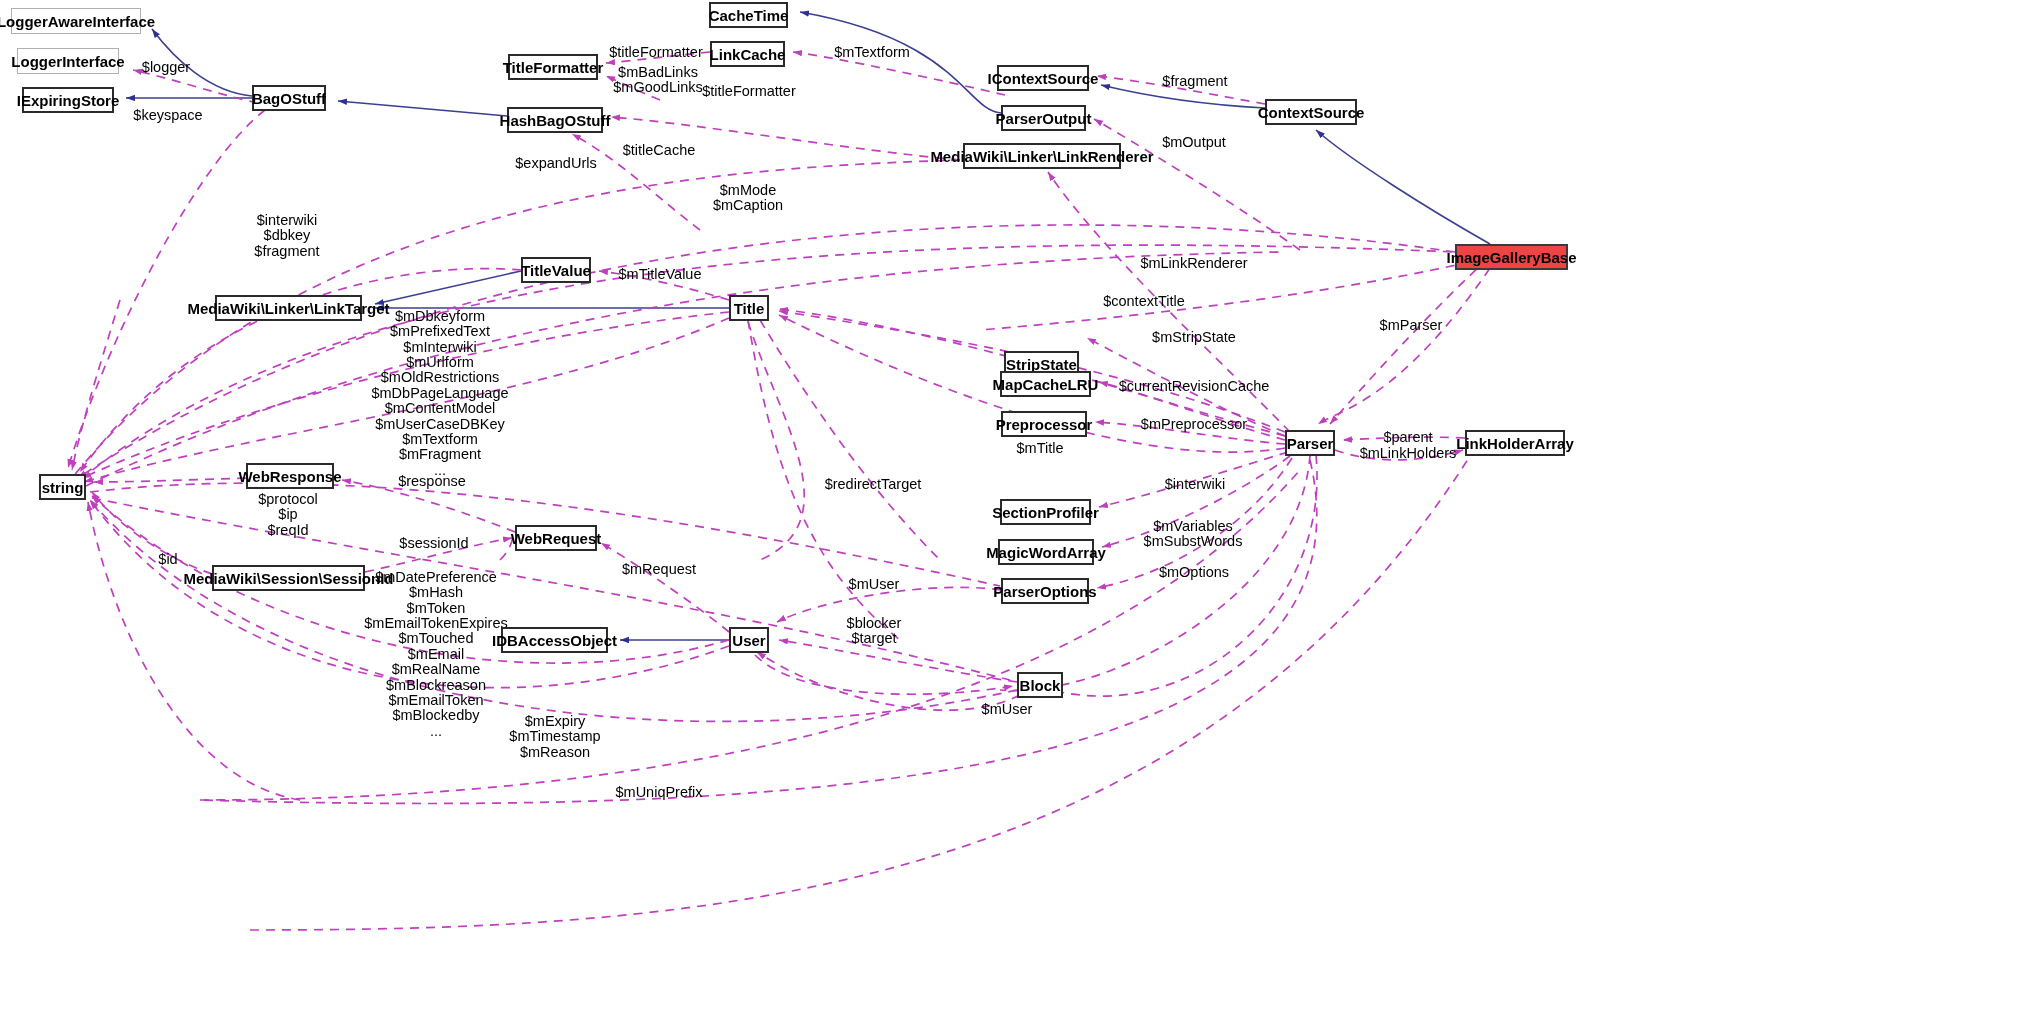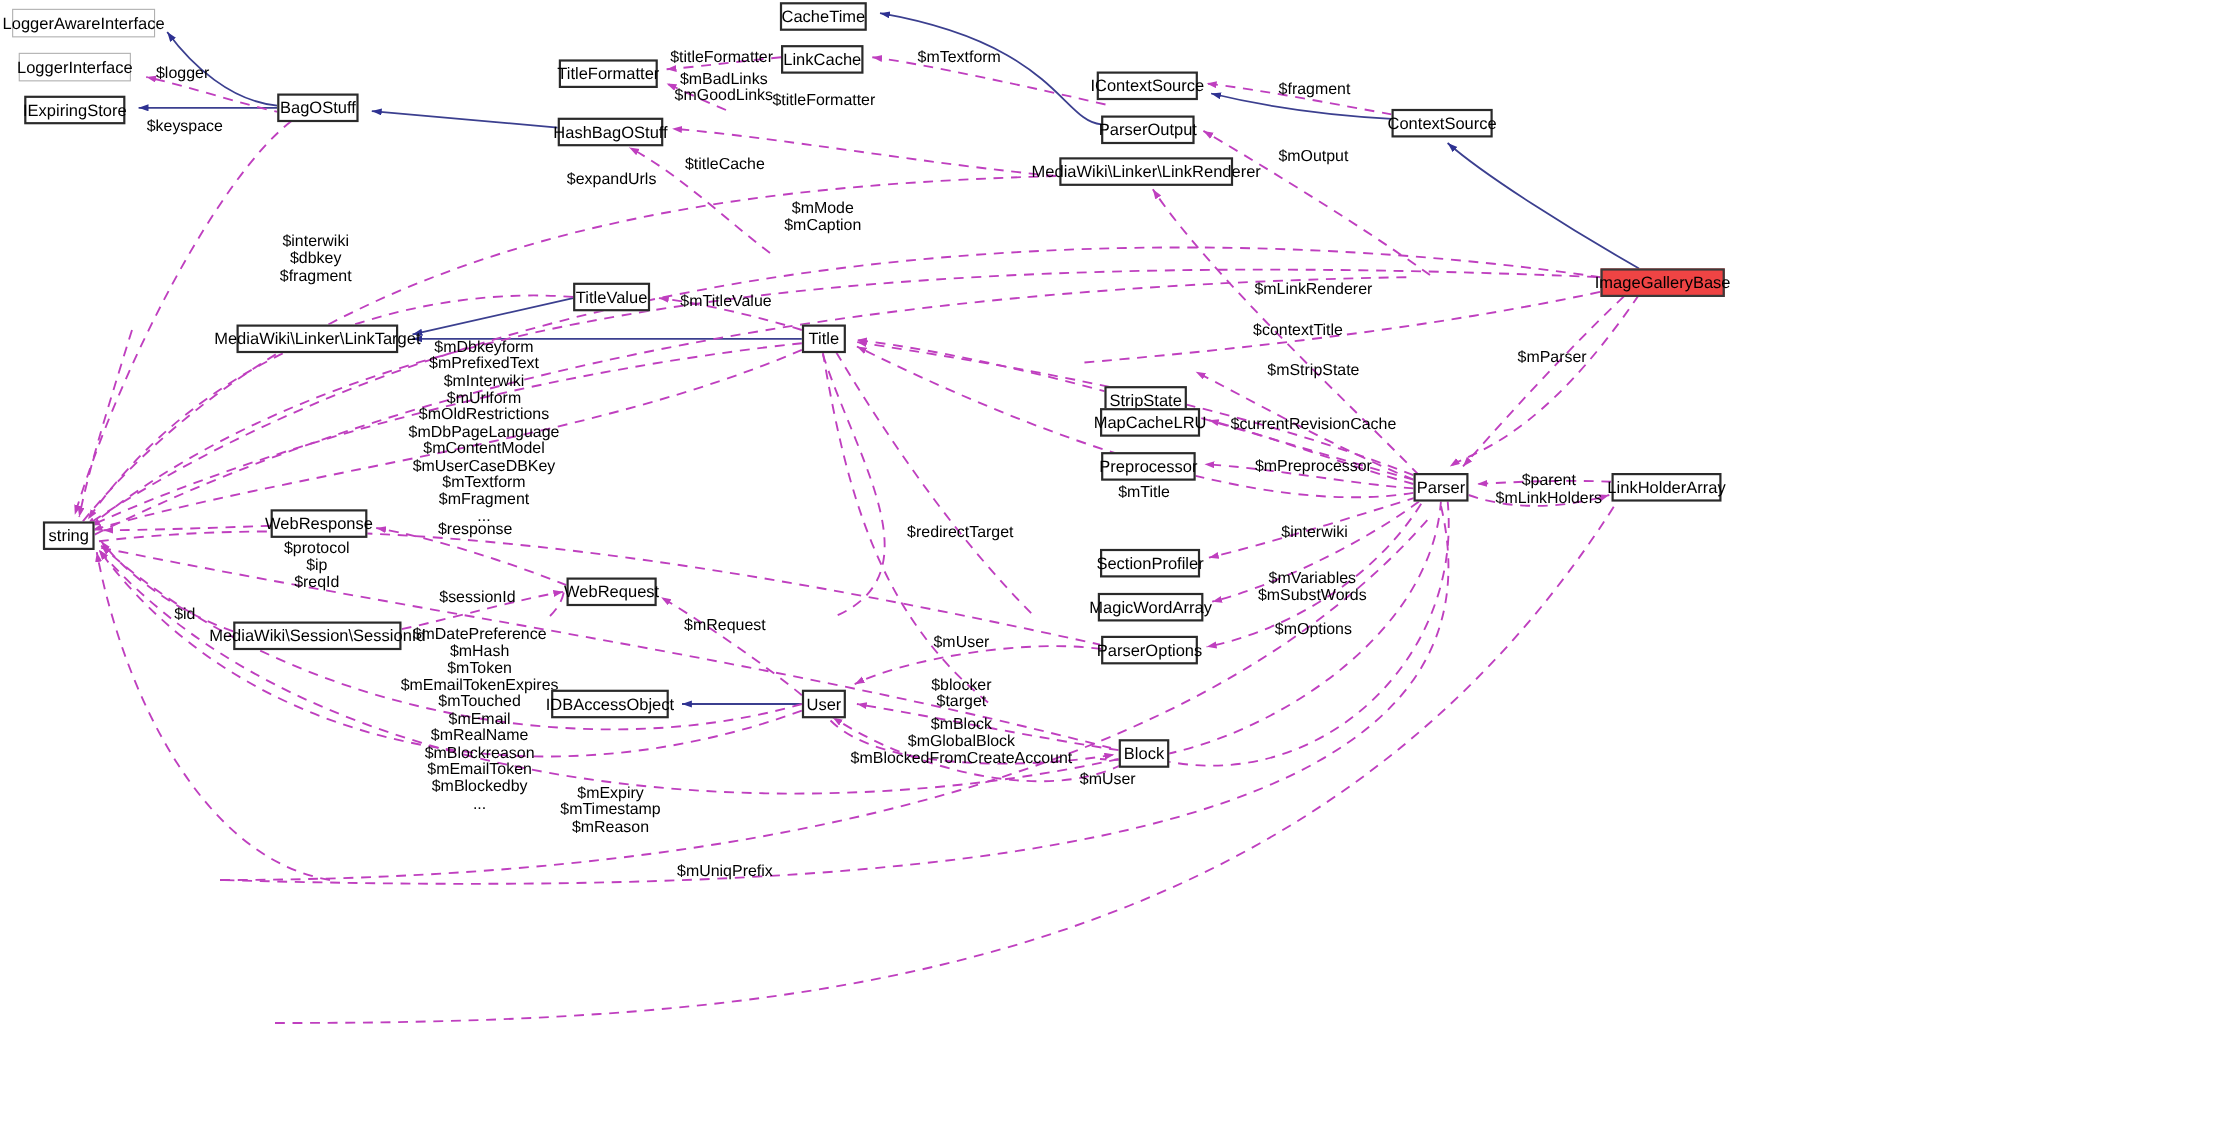--- a/index.html
+++ b/index.html
@@ -32,20 +32,21 @@
     color: #000000;
     font-size: 15px;
     line-height: 1;
     display: flex;
     align-items: center;
     justify-content: center;
     white-space: nowrap;
     padding: 0 7px;
     height: 26px;
     z-index: 5;
+    font-weight: bold;
   }
   .node.thick {
     border-width: 2px;
     border-color: #2a2a2a;
   }
   .node.faint {
     border-color: #b0b0b0;
     border-width: 1px;
   }
   .node.highlight {
@@ -251,21 +252,21 @@
   <div class="edge-label" style="left:1194px;top:135px;">$mOutput</div>
   <div class="edge-label" style="left:659px; top:143px;">$titleCache</div>
   <div class="edge-label" style="left:556px; top:156px;">$expandUrls</div>
   <div class="edge-label multi" style="left:748px; top:183px;">$mMode
 $mCaption</div>
   <div class="edge-label multi" style="left:287px;top:213px;">$interwiki
 $dbkey
 $fragment</div>
   <div class="edge-label" style="left:660px; top:267px;">$mTitleValue</div>
   <div class="edge-label" style="left:1194px;top:256px;">$mLinkRenderer</div>
-  <div class="edge-label" style="left:1180px;top:294px;">$contextTitle</div>
+  <div class="edge-label" style="left:1144px;top:294px;">$contextTitle</div>
   <div class="edge-label" style="left:1411px;top:318px;">$mParser</div>
   <div class="edge-label multi" style="left:440px;top:309px;">$mDbkeyform
 $mPrefixedText
 $mInterwiki
 $mUrlform
 $mOldRestrictions
 $mDbPageLanguage
 $mContentModel
 $mUserCaseDBKey
 $mTextform
@@ -296,22 +297,19 @@
 $mEmailTokenExpires
 $mTouched
 $mEmail
 $mRealName
 $mBlockreason
 $mEmailToken
 $mBlockedby
 ...</div>
   <div class="edge-label multi" style="left:874px; top:616px;">$blocker
 $target</div>
-  <div class="edge-label multi" style="left:874px; top:652px;">$mBlock
-$mGlobalBlock
-$mBlockedFromCreateAccount</div>
   <div class="edge-label" style="left:1007px;top:702px;">$mUser</div>
   <div class="edge-label multi" style="left:555px; top:714px;">$mExpiry
 $mTimestamp
 $mReason</div>
   <div class="edge-label" style="left:659px; top:785px;">$mUniqPrefix</div>
 
 </div>
 
 </body></html>

